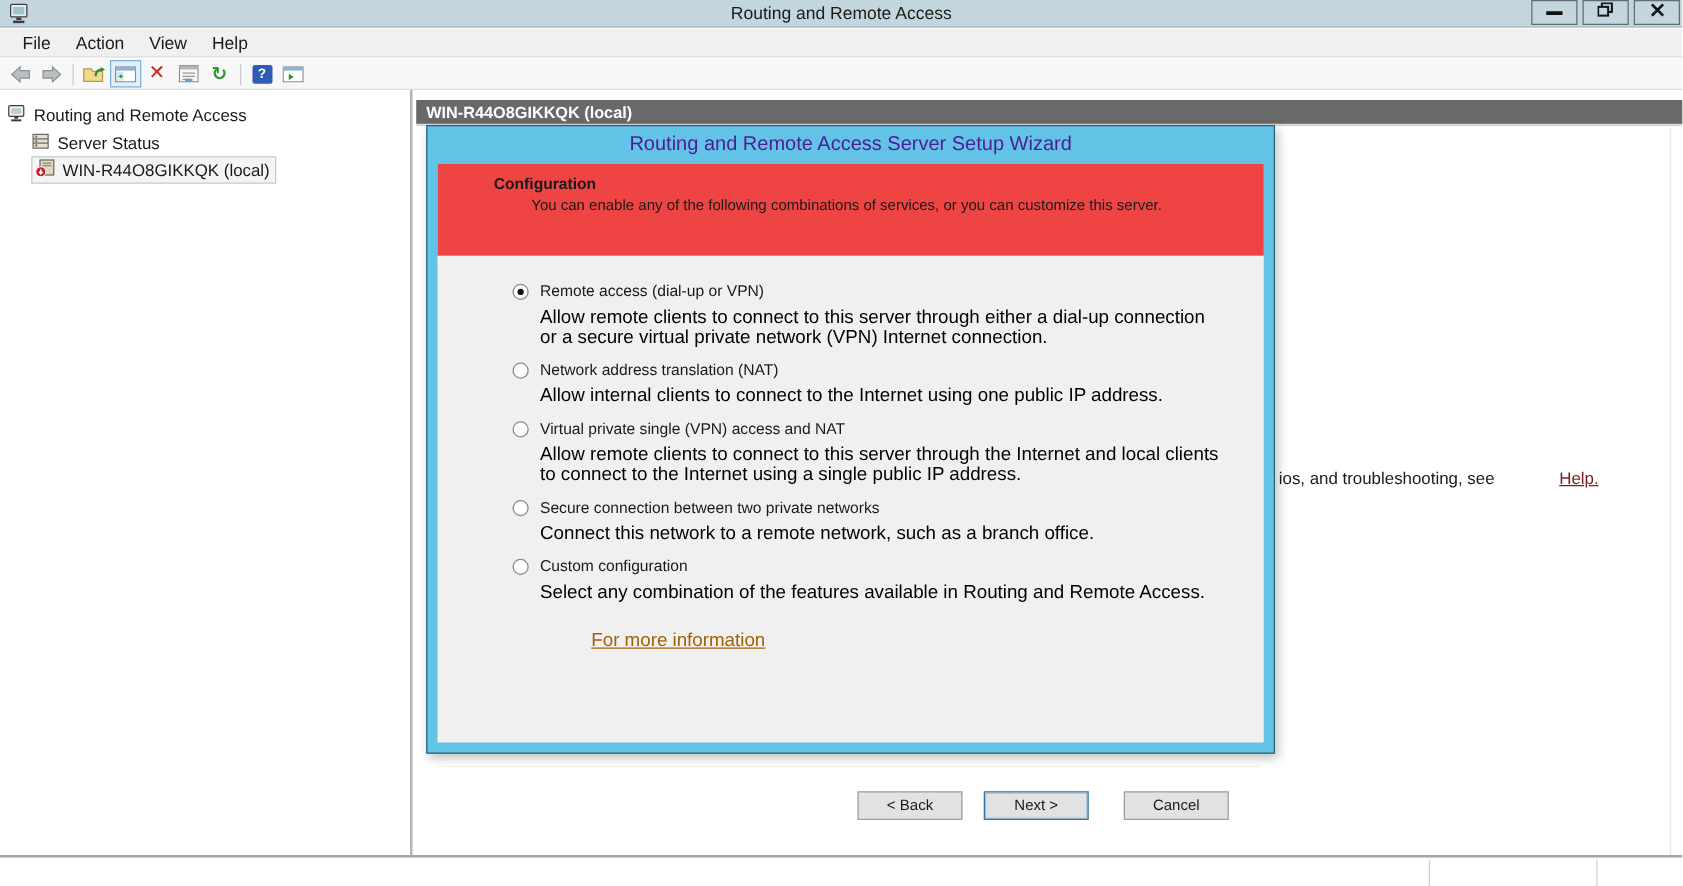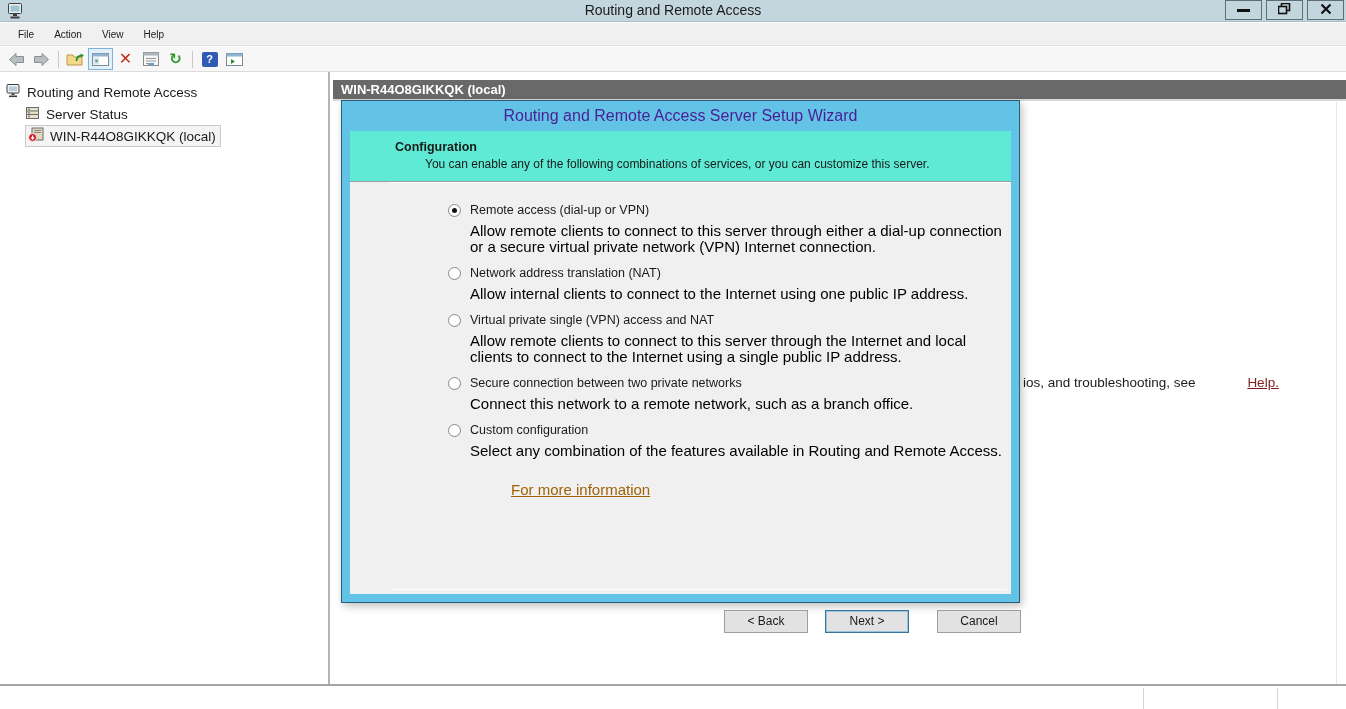--- a/index.html
+++ b/index.html
@@ -14,21 +14,21 @@
   .title-text { position:absolute; left:0; right:0; top:0; height:22px; text-align:center;
     font-size:14px; line-height:21px; color:#1a1a1a; }
   .win-controls { position:absolute; right:2px; top:0; display:flex; gap:4px; }
   .win-btn { width:37px; height:20px; border:1px solid #5f6e74; display:flex;
     align-items:center; justify-content:center; background:transparent; cursor:default; }
   .glyph-min { width:13px; height:3px; background:#111; }
 
   
   .menubar { position:absolute; left:0; top:23px; width:1346px; height:23px;
     background:#f0f0f0; border-bottom:1px solid #e0e0e0; display:flex; align-items:center;
-    padding-left:8px; font-size:10px; }
+    padding-left:8px; font-size:14px; }
   .menu-item { padding:3px 10px; }
 
   
   .toolbar { position:absolute; left:0; top:47px; width:1346px; height:25px;
     background:#f7f7f7; border-bottom:1px solid #dcdcdc; display:flex; align-items:center;
     padding-left:4px; }
   .tool-btn { width:25px; height:22px; display:flex; align-items:center; justify-content:center; }
   .tool-btn.active { border:1px solid #7fb2d8; background:#e1f0fa; }
   .tool-sep { width:1px; height:17px; background:#c9c9c9; margin:0 4px; }
   .glyph-x { color:#c42b1c; font-weight:bold; font-size:16px; line-height:16px; }
@@ -62,24 +62,24 @@
   .bottom-strip { position:absolute; left:0; top:684px; width:1346px; height:25px;
     background:#fff; border-top:2px solid #a5a5a5; }
   .strip-div { position:absolute; top:2px; bottom:0; width:1px; background:#d2d2d2; }
 
   
   .wizard { position:absolute; left:341px; top:100px; width:679px; height:503px;
     background:#63c3e6; border:1px solid #2a5d79; z-index:5;
     box-shadow:2px 3px 8px rgba(0,0,0,0.25); }
   .wiz-titlebar { height:30px; text-align:center; font-size:16px; line-height:30px; color:#4c1d95; }
   .wiz-content { position:absolute; top:30px; left:8px; right:8px; bottom:8px; background:#f0f0f0; }
-  .wiz-header { background:#5eead4; height:51px; border-bottom:1px solid #9d9d9d; }
+  .wiz-header { background:#ef4444; height:74px; border-bottom:1px solid #9d9d9d; }
   .wiz-heading { font-weight:bold; font-size:12.5px; padding:9px 0 3px 45px; }
   .wiz-subtext { font-size:12px; line-height:15px; padding-left:75px; max-width:585px; }
-  .wiz-body { position:relative; height:399px; border-top:1px solid #fdfdfd;margin-left:38px; }
+  .wiz-body { position:relative; height:399px; border-top:1px solid #fdfdfd; }
   .options { padding:20px 0 0 60px; }
   .option { margin-bottom:11px; }
   .option-head { display:flex; align-items:center; gap:9px; }
   .radio { width:13px; height:13px; border-radius:50%; border:1px solid #8a8a8a;
     background:radial-gradient(circle at 35% 30%, #ffffff 60%, #e2e2e2);
     position:relative; flex:0 0 13px; }
   .radio.checked::after { content:""; position:absolute; left:3px; top:3px; width:5px; height:5px;
     border-radius:50%; background:#111; }
   .option-label { font-size:12.5px; }
   .option-desc { font-size:15px; line-height:16px; margin:6px 0 0 22px; max-width:548px; color:#000000; }

